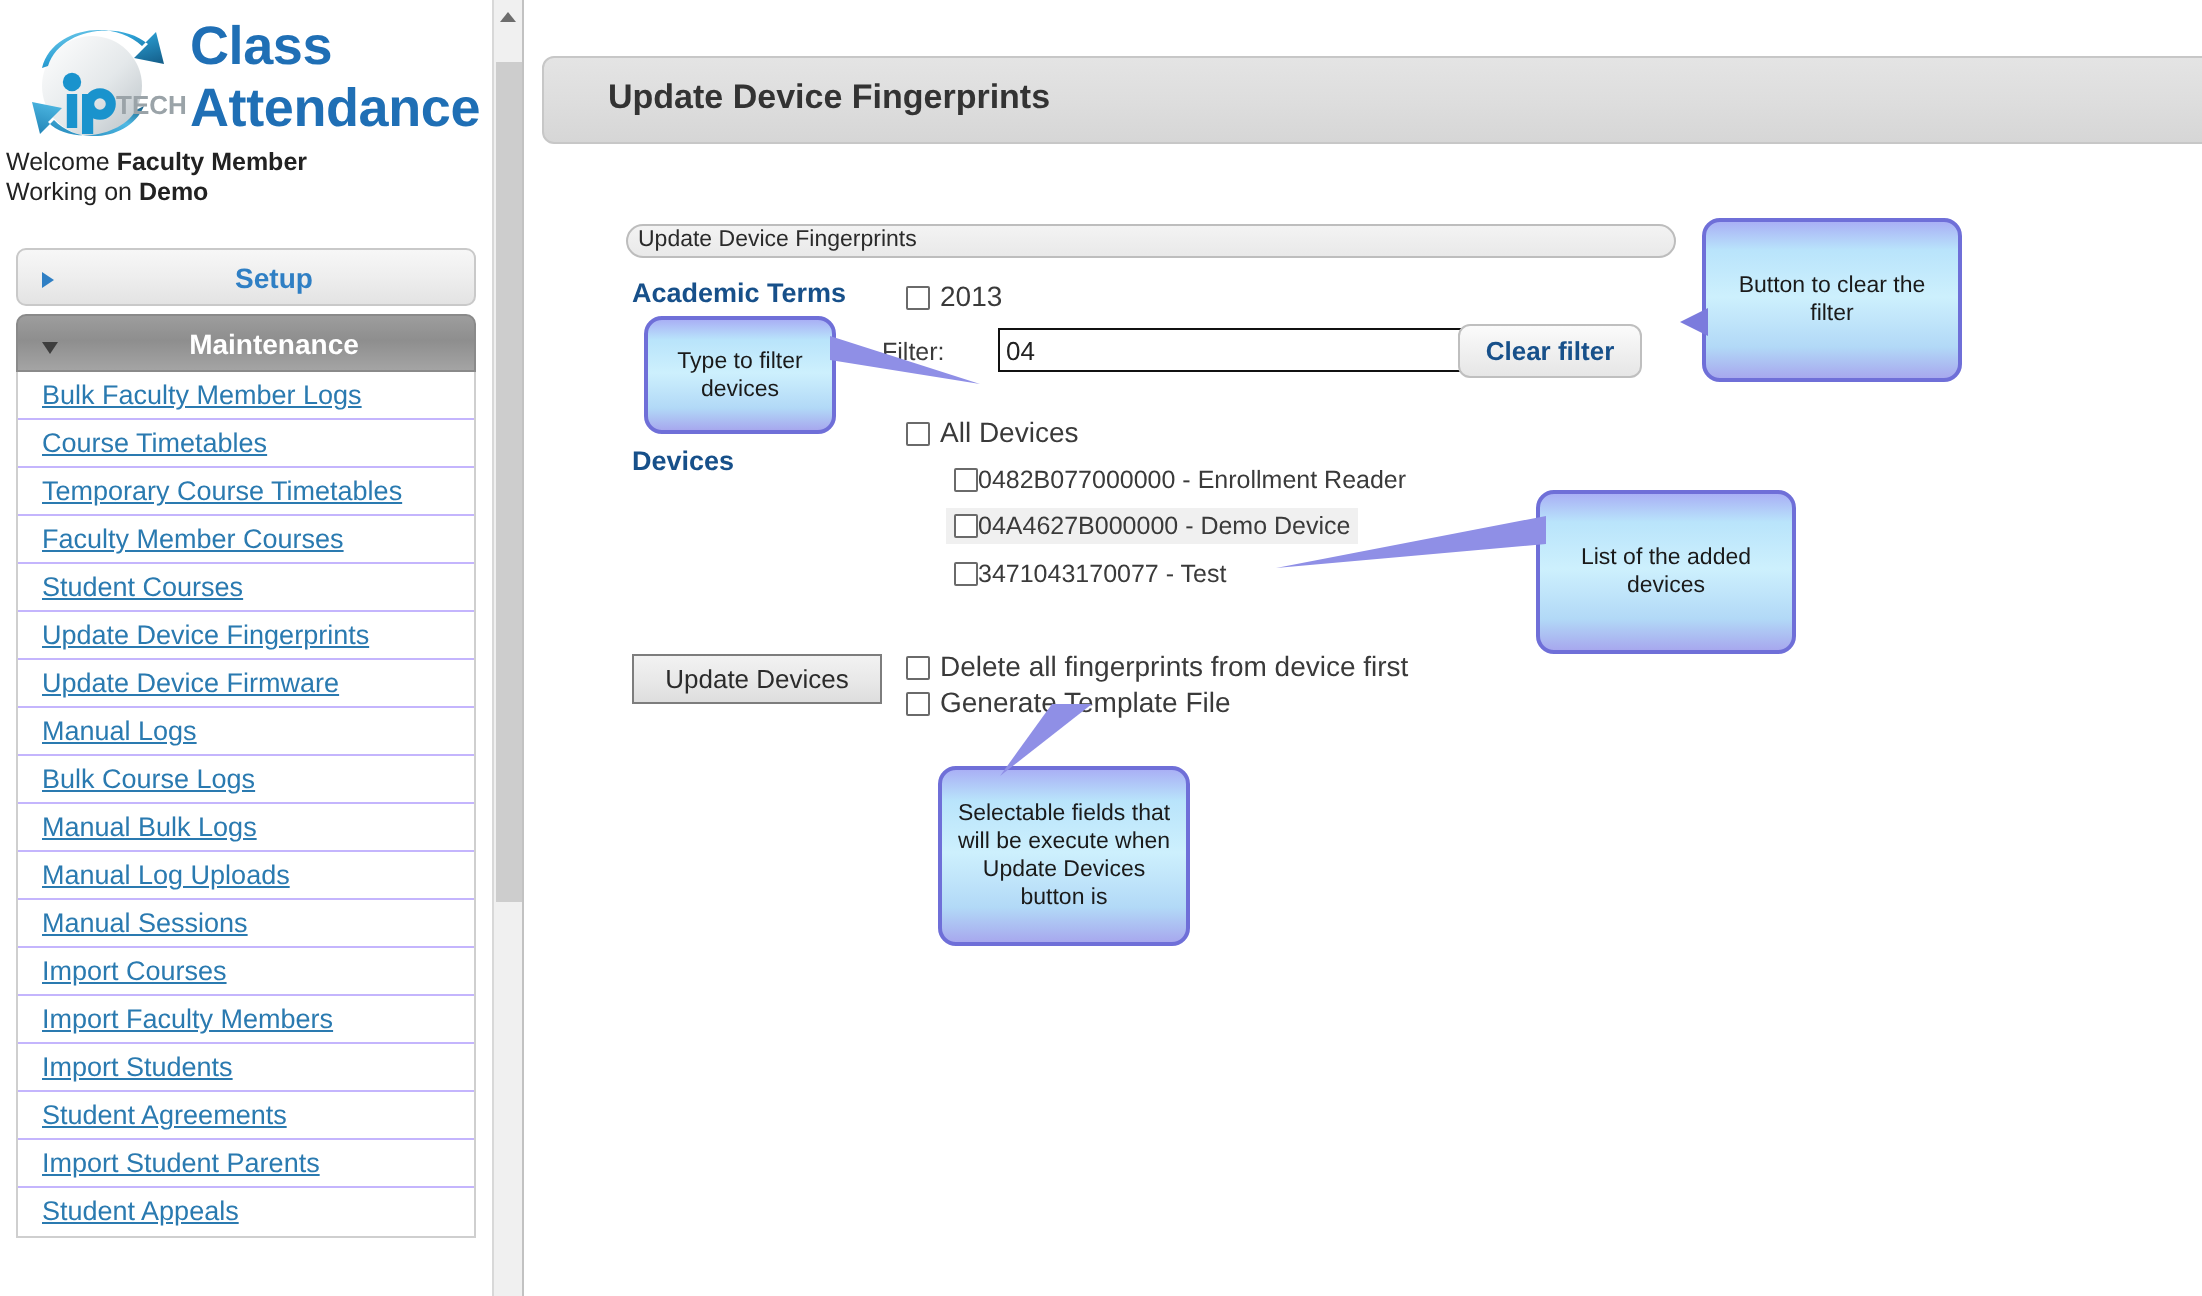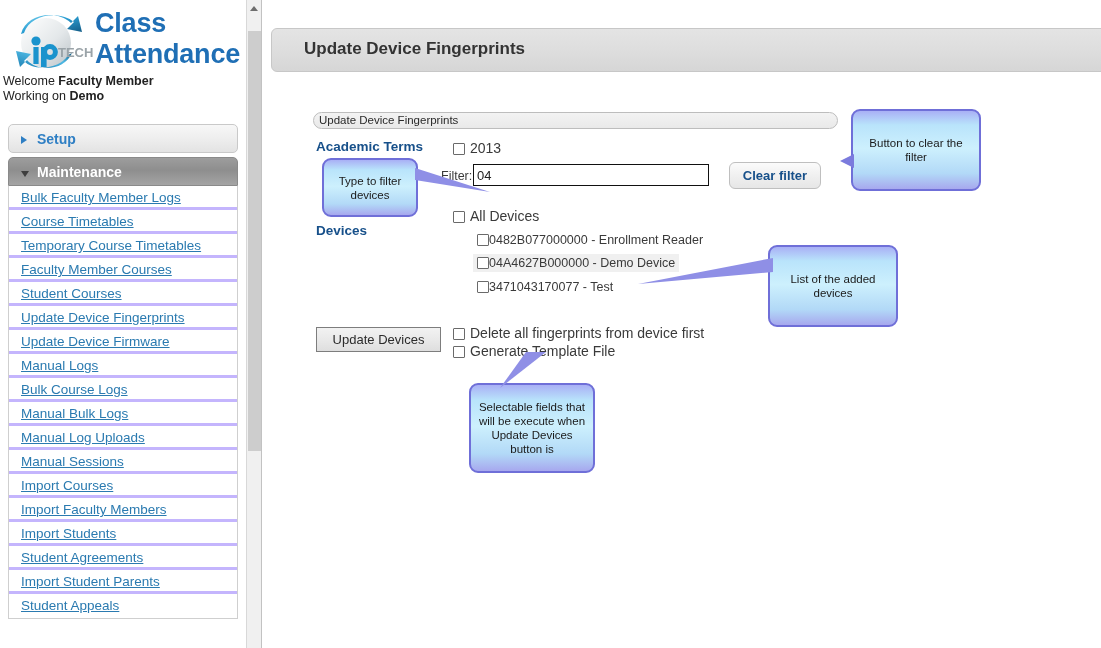--- a/index.html
+++ b/index.html
@@ -35,20 +35,21 @@
   .welcome b { font-weight:bold; }
 
   .accordion { position:absolute; left:8px; top:124px; width:230px; }
   .acc-head {
     height:29px; line-height:29px;
     border:1px solid #c9c9c9; border-radius:5px;
     padding-left:28px; position:relative;
     font-size:14px; font-weight:bold;
     margin-bottom:4px;
     cursor:pointer;
+    text-align:center;
   }
   .acc-head.collapsed {
     background:linear-gradient(to bottom,#f7f7f7 0%,#eeeeee 50%,#e3e3e3 100%);
     color:#2f7fc4;
   }
   .acc-head.expanded {
     background:linear-gradient(to bottom,#9d9d9d 0%,#8e8e8e 45%,#a4a4a4 100%);
     color:#ffffff; border-color:#8a8a8a;
     border-bottom-left-radius:0; border-bottom-right-radius:0;
     margin-bottom:0;
@@ -59,21 +60,21 @@
     border-top:4px solid transparent; border-bottom:4px solid transparent;
   }
   .tri.down {
     border-top:6px solid #3e3e3e;
     border-left:4px solid transparent; border-right:4px solid transparent;
     top:13px;
   }
   .menu-list { border:1px solid #cfcfcf; border-top:none; background:#fff; }
   .menu-item {
     height:24px; line-height:24px;
-    border-bottom:3px solid #c4b5fd;
+    border-bottom:1px solid #c4b5fd;
     padding-left:12px; font-size:13.5px;
     cursor:pointer; background:#fff;
   }
   .menu-item:last-child { border-bottom:none; }
   .menu-item a {
     color:#2a7ab0; text-decoration:underline; cursor:pointer;
   }
 
   
   #scrollbar {
@@ -135,21 +136,21 @@
 
   .devrow { position:absolute; left:210px; font-size:12.5px; color:#3a3a3a; padding:2px 4px; }
   #dev0 { top:231px; }
   #dev1 { top:254px; background:#f0f0f0; }
   #dev2 { top:278px; }
 
   #filter-label {
     position:absolute; left:178px; top:169px; font-size:12.5px; color:#3a3a3a;
   }
   #filter-input {
-    position:absolute; left:210px; top:164px; width:236px; height:22px;
+    position:absolute; left:236px; top:164px; width:236px; height:22px;
     border:1px solid #111; background:#fff;
     font-family:"Liberation Sans", sans-serif; font-size:13px; color:#222;
     padding:0 3px;
   }
   #clear-filter {
     position:absolute; left:466px; top:162px; width:92px; height:27px;
     background:linear-gradient(to bottom,#fbfbfb 0%,#f0f0f0 50%,#e6e6e6 100%);
     border:1px solid #bfbfbf; border-radius:6px;
     color:#17508a; font-size:13px; font-weight:bold;
     cursor:pointer;

